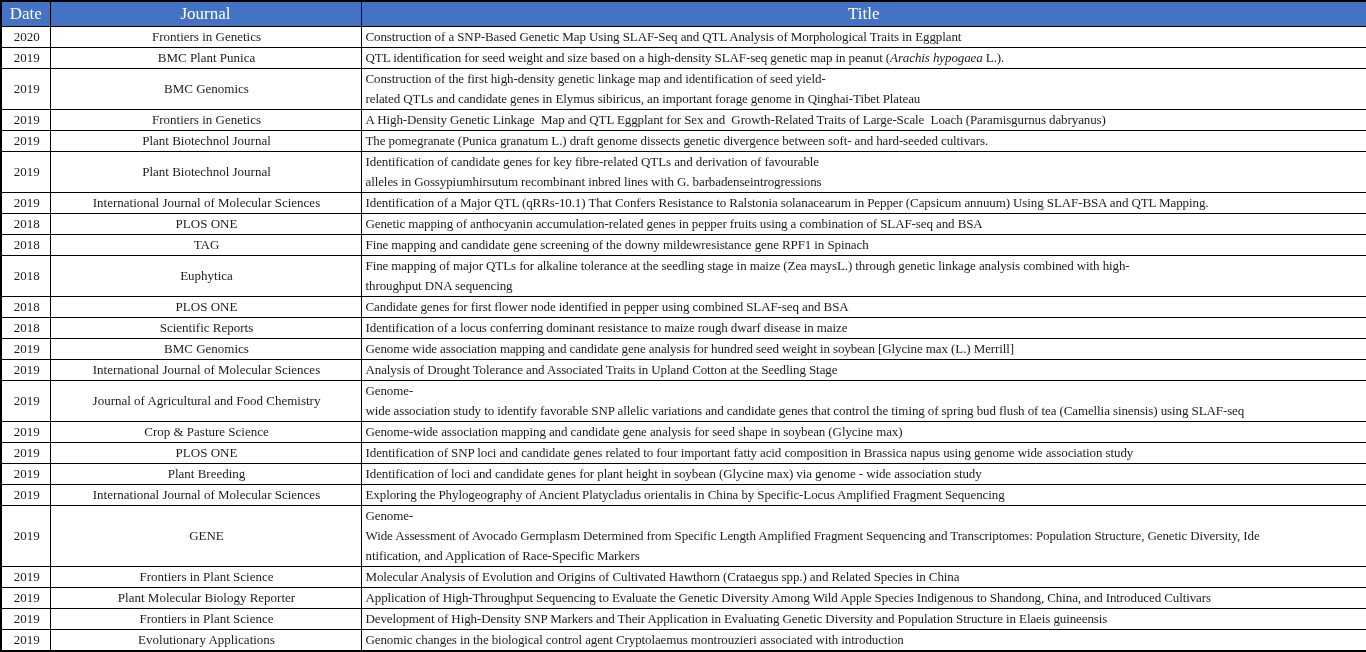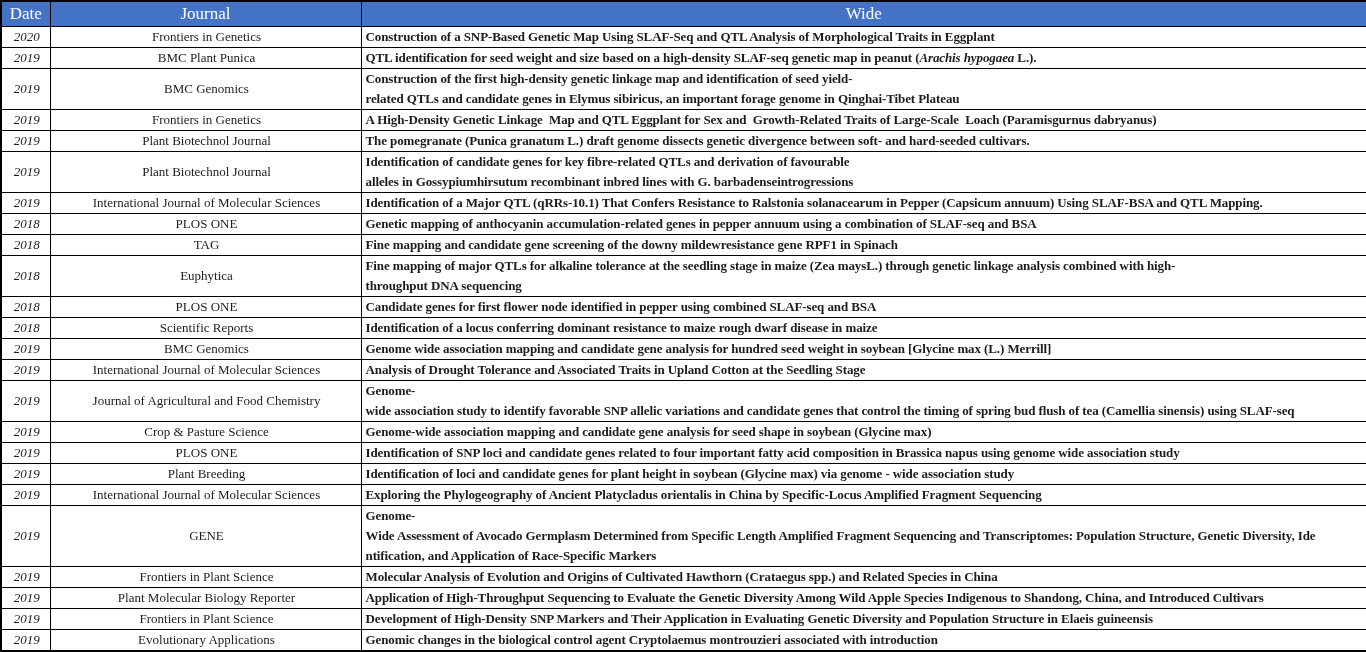--- a/index.html
+++ b/index.html
@@ -33,49 +33,47 @@
   table.pub-table td {
     font-size: 13px;
     color: #1c1c1c;
     line-height: 20px;
     padding: 0 2px 0 4px;
     vertical-align: middle;
   }
   td.cell-date {
     text-align: center;
     padding: 0;
-    font-style: italic;
   }
   td.cell-journal {
     text-align: center;
   }
   td.cell-title {
     text-align: left;
     white-space: pre-wrap;
     letter-spacing: -0.1px;
-    font-weight: bold;
   }
   .run-italic {
     font-style: italic;
   }
 </style>
 </head>
 <body>
 
 <table class="pub-table">
   <colgroup>
     <col style="width:49px">
     <col style="width:311px">
     <col style="width:1006px">
   </colgroup>
   <thead>
     <tr>
       <th>Date</th>
       <th>Journal</th>
-      <th>Wide</th>
+      <th>Title</th>
     </tr>
   </thead>
   <tbody id="table-body">
       <tr>
         <td class="cell-date">2020</td>
         <td class="cell-journal">Frontiers in Genetics</td>
         <td class="cell-title"><span>Construction of a SNP-Based Genetic Map Using SLAF-Seq and QTL Analysis of Morphological Traits in Eggplant</span></td>
       </tr>
       <tr>
         <td class="cell-date">2019</td>
@@ -105,21 +103,21 @@
 alleles in Gossypiumhirsutum recombinant inbred lines with G. barbadenseintrogressions</span></td>
       </tr>
       <tr>
         <td class="cell-date">2019</td>
         <td class="cell-journal">International Journal of Molecular Sciences</td>
         <td class="cell-title"><span>Identification of a Major QTL (qRRs-10.1) That Confers Resistance to Ralstonia solanacearum in Pepper (Capsicum annuum) Using SLAF-BSA and QTL Mapping.</span></td>
       </tr>
       <tr>
         <td class="cell-date">2018</td>
         <td class="cell-journal">PLOS ONE</td>
-        <td class="cell-title"><span>Genetic mapping of anthocyanin accumulation-related genes in pepper annuum using a combination of SLAF-seq and BSA</span></td>
+        <td class="cell-title"><span>Genetic mapping of anthocyanin accumulation-related genes in pepper fruits using a combination of SLAF-seq and BSA</span></td>
       </tr>
       <tr>
         <td class="cell-date">2018</td>
         <td class="cell-journal">TAG</td>
         <td class="cell-title"><span>Fine mapping and candidate gene screening of the downy mildewresistance gene RPF1 in Spinach</span></td>
       </tr>
       <tr>
         <td class="cell-date">2018</td>
         <td class="cell-journal">Euphytica</td>
         <td class="cell-title"><span>Fine mapping of major QTLs for alkaline tolerance at the seedling stage in maize (Zea maysL.) through genetic linkage analysis combined with high-

